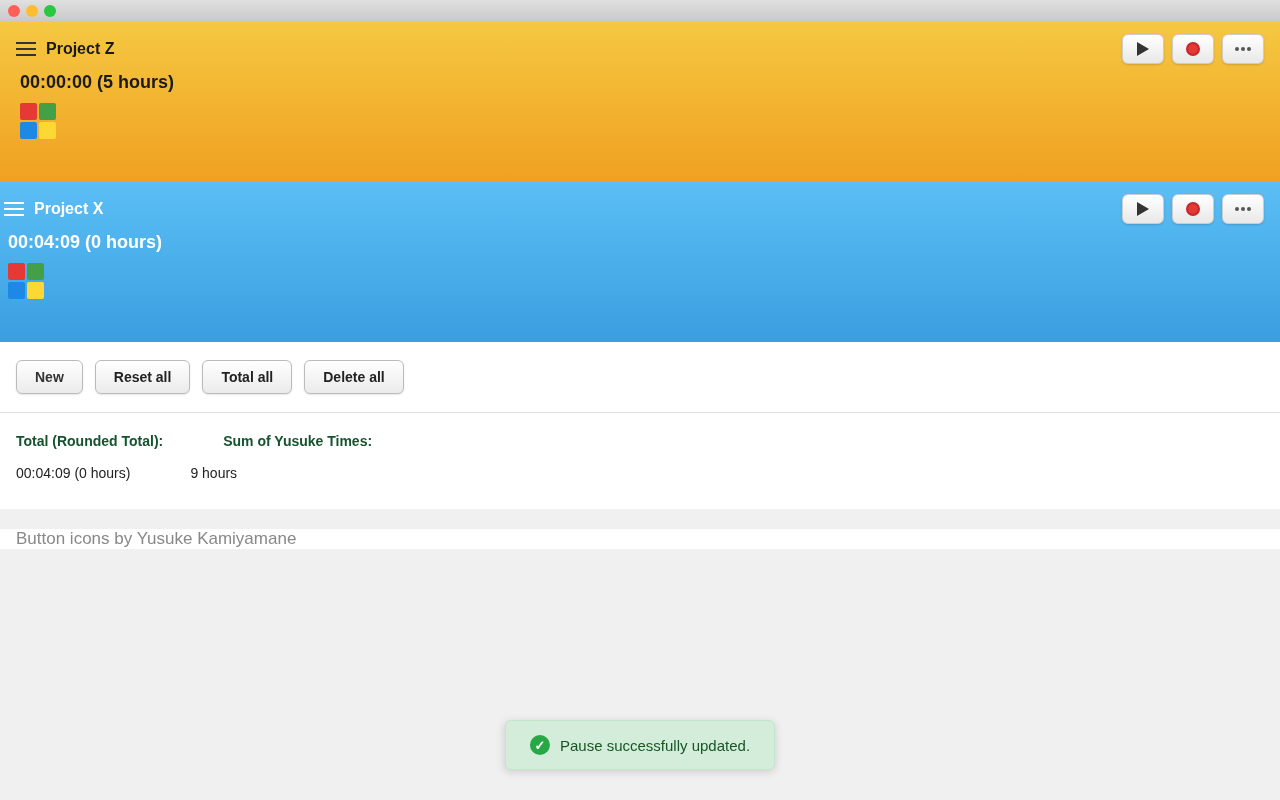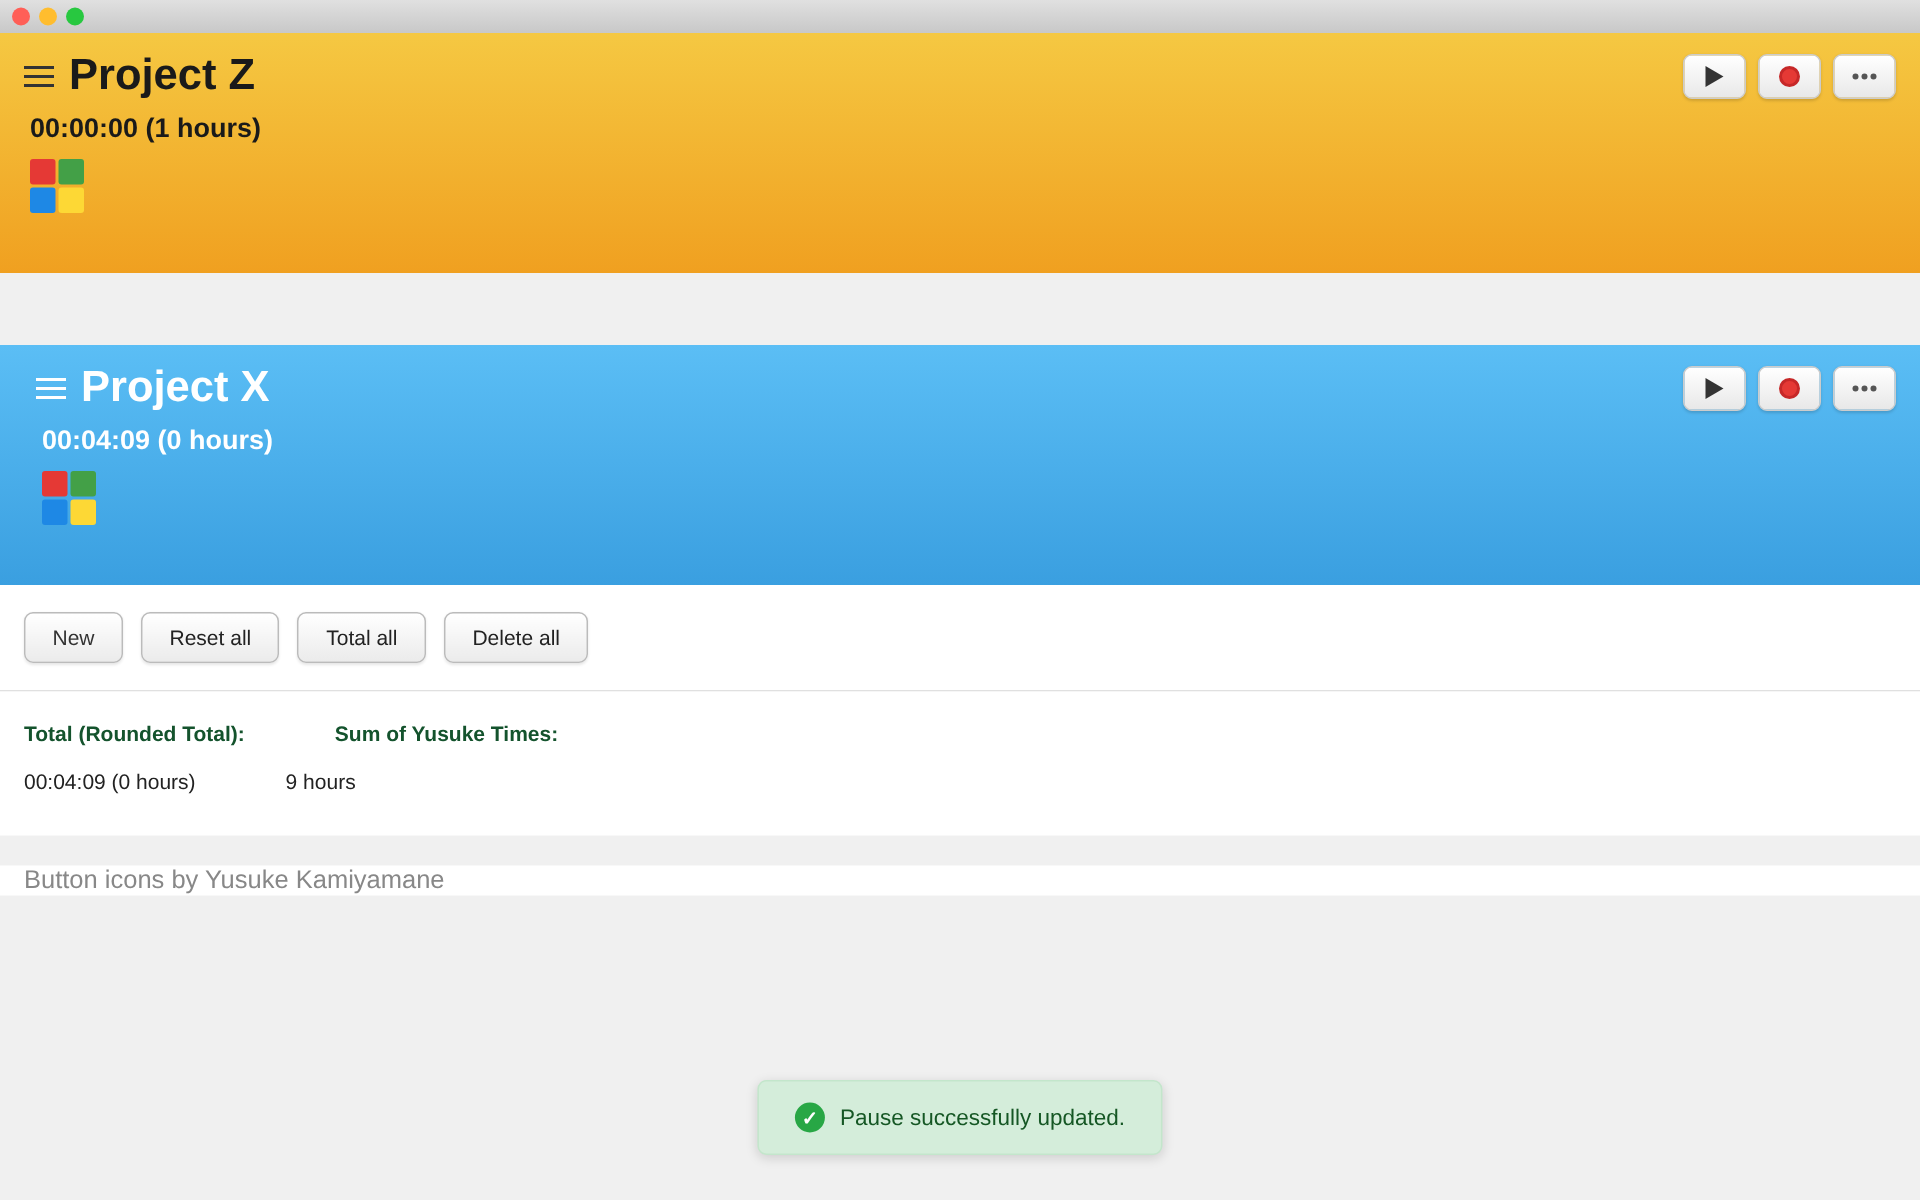--- a/index.html
+++ b/index.html
@@ -25,24 +25,23 @@
     .project-panel-z {
       background: linear-gradient(to bottom, #f5c842, #f0a020);
       padding: 12px 16px 16px 16px;
       position: relative;
       min-height: 160px;
     }
 
     
     .project-panel-x {
       background: linear-gradient(to bottom, #5bbef5, #3a9fe0);
-      padding: 12px 16px 16px 24px;
+      padding: 12px 16px 16px 4px;
       position: relative;
       min-height: 160px;
-      margin-top: 48px;
     }
 
     .project-header {
       display: flex;
       align-items: center;
       justify-content: space-between;
     }
 
     .project-title-left {
       display: flex;
@@ -60,21 +59,21 @@
       display: block;
       width: 20px;
       height: 2px;
       background: #333;
     }
     .project-panel-x .hamburger-icon span {
       background: white;
     }
 
     .project-name {
-      font-size: 29px;
+      font-size: 16px;
       font-weight: bold;
       color: #1a1a1a;
     }
     .project-panel-x .project-name {
       color: white;
     }
 
     .project-timer {
       font-size: 18px;
       font-weight: bold;
@@ -161,20 +160,21 @@
 
     .toolbar-btn {
       padding: 8px 18px;
       border: 1px solid #bbb;
       border-radius: 6px;
       background: linear-gradient(to bottom, #ffffff, #ebebeb);
       font-size: 14px;
       color: #222;
       cursor: pointer;
       box-shadow: 0 1px 2px rgba(0,0,0,0.1);
+      font-weight: bold;
     }
     .toolbar-btn.new-btn { color: #333; }
 
     
     .stats-section {
       background: white;
       padding: 20px 16px;
     }
 
     .stats-row {
@@ -268,21 +268,21 @@
       </div>
       <div class="ctrl-btn">
         <div class="dots-icon">
           <span></span>
             <span></span>
             <span></span>
         </div>
       </div>
     </div>
   </div>
-  <div class="project-timer">00:00:00 (1 hours)</div>
+  <div class="project-timer">00:00:00 (5 hours)</div>
   <div class="project-app-icon">
     <div class="app-icon-cell red"></div>
     <div class="app-icon-cell green"></div>
     <div class="app-icon-cell blue"></div>
     <div class="app-icon-cell yellow"></div>
   </div>
 </div>
 
 <div class="project-panel-x">
   <div class="project-header">

